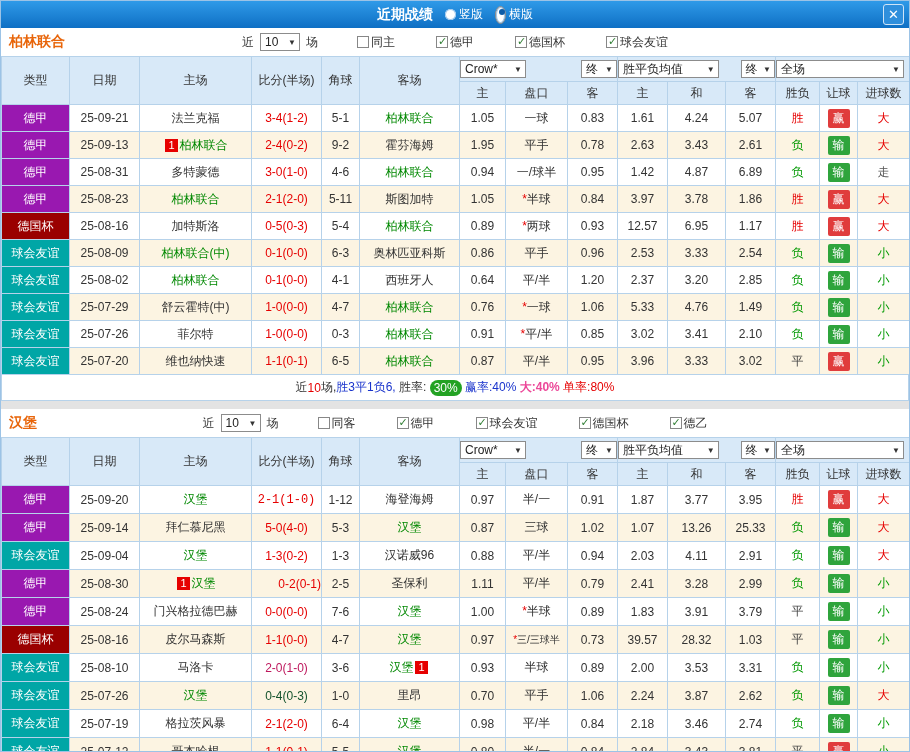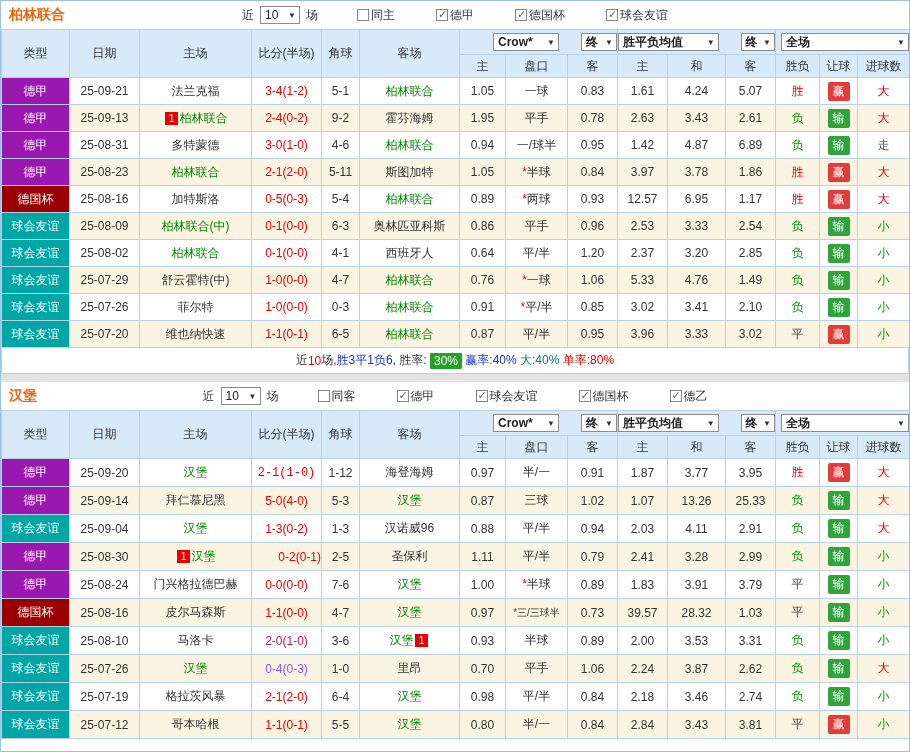--- a/index.html
+++ b/index.html
@@ -21,45 +21,57 @@
   .filters{margin:0 auto;display:inline-flex;align-items:center;gap:6px;}
   .cbs{display:inline-flex;align-items:center;gap:8px;}
   .cbw{display:inline-flex;align-items:center;gap:2px;cursor:pointer;margin-left:33px;}
   .cb{width:12px;height:12px;border:1px solid #878787;background:#fff;position:relative;display:inline-block;}
   .cb.on::after{content:"✓";position:absolute;left:1px;top:-2px;font-size:11px;font-weight:bold;color:#2e7d32;line-height:12px;}
   
   .sel{display:inline-flex;align-items:center;justify-content:space-between;border:1px solid #8c8c8c;background:#fff;
        height:18px;padding:0 3px 0 4px;font-size:12px;color:#222;gap:4px;cursor:pointer;white-space:nowrap;}
   .arr{font-size:8px;color:#333;}
   .sel-count{width:40px;}.sel-src{width:66px;}.sel-fin{width:36px;}.sel-avg{width:106px;}.sel-scope{width:128px;}
-  .selrow{display:flex;justify-content:flex-end;align-items:center;gap:22px;font-weight:bold;}
+  .selrow{display:flex;justify-content:space-between;align-items:center;gap:22px;}
   
   table{border-collapse:collapse;table-layout:fixed;width:908px;font-size:12px;color:#333;}
   th,td{border:1px solid #b6d2ea;text-align:center;overflow:hidden;white-space:nowrap;padding:0;}
   thead th{background:#d8e9f8;font-weight:normal;color:#333;}
   tr.hrow1 th{height:25px;}
   tr.hrow2 th{height:23px;}
   .s1 tbody td{height:27px;}
   .s2 tbody td{height:28px;}
   tbody tr:nth-child(even){background:#fcf4e2;}
   .c-type{color:#fff;}
   .badge{display:inline-block;background:#e60000;color:#fff;font-size:11px;line-height:13px;padding:0 3px;margin:0 2px;}
   .hbadge{display:inline-block;color:#fff;padding:1px 5px;border-radius:2px;font-size:12px;}
   .tname{cursor:pointer;}
   
   .summary{height:26px;border:1px solid #b6d2ea;border-top:none;display:flex;align-items:center;justify-content:center;font-size:12px;width:908px;}
   .summary span{white-space:pre;}
-  .seg-badge{border-radius:1px;}
+  .seg-badge{border-radius:8px;}
   .gap{height:8px;background:#e3e3e3;}
 </style>
 </head>
 <body>
 
 <div class="window">
 
+  <div class="titlebar">
+    <span class="title">近期战绩</span>
+    <span class="radio-item">
+      <span class="radio"></span>
+      <span>竖版</span>
+    </span>
+    <span class="radio-item">
+      <span class="radio sel"></span>
+      <span>横版</span>
+    </span>
+    <span class="close-btn">✕</span>
+  </div>
 
   <div class="section">
     <div class="team-row">
       <span class="team-title">柏林联合</span>
       <span class="filters">
         <span>近</span>
         <span class="sel sel-count">
             <span>10</span>
             <span class="arr">▼</span>
           </span>
@@ -329,21 +341,21 @@
         </tbody>
     </table>
     <div class="summary">
         <span style="color: rgb(51, 51, 51);">近</span>
         <span style="color: rgb(230, 0, 0);">10</span>
         <span style="color: rgb(51, 51, 51);">场,</span>
         <span style="color: rgb(25, 51, 204);">胜3平1负6,</span>
         <span style="color: rgb(51, 51, 51);"> 胜率: </span>
         <span class="seg-badge" style="color: rgb(255, 255, 255); background: rgb(35, 162, 35); padding: 1px 4px;">30%</span>
         <span style="color: rgb(25, 51, 204);"> 赢率:40%</span>
-        <span style="color: #0f766e;"> 大:40%</span>
+        <span style="color: #ec4899; font-weight: bold;"> 大:40%</span>
         <span style="color: rgb(230, 0, 0);"> 单率:80%</span>
       </div>
   </div>
 
   <div class="gap"></div>
 
   <div class="section">
     <div class="team-row">
       <span class="team-title">汉堡</span>
       <span class="filters">
@@ -565,21 +577,21 @@
             <td>3.53</td>
             <td>3.31</td>
             <td style="color: rgb(0, 153, 0);">负</td>
             <td><span class="hbadge" style="background: rgb(47, 164, 60);">输</span></td>
             <td style="color: rgb(0, 153, 0);">小</td>
           </tr>
           <tr>
             <td class="c-type" style="background: rgb(0, 166, 166);">球会友谊</td>
             <td>25-07-26</td>
             <td><span class="tname" style="color: rgb(0, 136, 0);">汉堡</span></td>
-            <td style="color: #8b5cf6;">0-4(0-3)</td>
+            <td style="color: #14532d;">0-4(0-3)</td>
             <td>1-0</td>
             <td><span class="tname">里昂</span></td>
             <td>0.70</td>
             <td>平手</td>
             <td>1.06</td>
             <td>2.24</td>
             <td>3.87</td>
             <td>2.62</td>
             <td style="color: rgb(0, 153, 0);">负</td>
             <td><span class="hbadge" style="background: rgb(47, 164, 60);">输</span></td>

